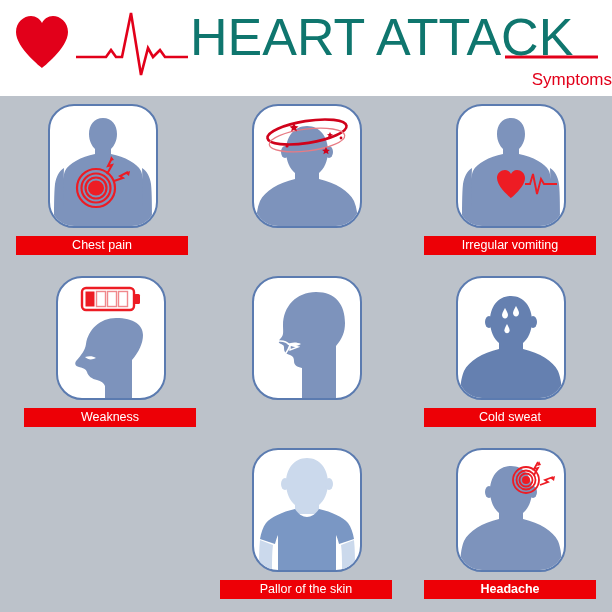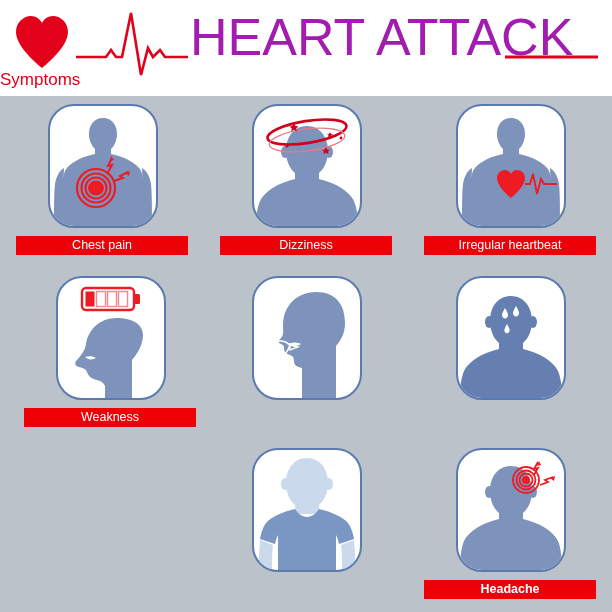--- a/index.html
+++ b/index.html
@@ -17,27 +17,27 @@
     position:absolute;left:0;top:0;width:612px;height:96px;
     background:#ffffff;
   }
   .header-svg{position:absolute;left:0;top:0;}
   .title{
     position:absolute;left:190px;top:11px;
     font-family:"Liberation Sans", sans-serif;
     font-size:52px;
     line-height:52px;
     letter-spacing:0px;
-    color:#a21caf;
+    color:#0f766e;
     font-weight:400;
     white-space:nowrap;
   }
   .subtitle{
     position:absolute;left:0;top:70px;width:612px;
-    text-align:left;
+    text-align:right;
     font-size:17px;
     color:#e2001a;
     font-family:"Liberation Sans", sans-serif;
   }
 
   
   .grid{position:absolute;left:0;top:96px;width:612px;height:516px;}
   .cell{position:absolute;width:204px;height:172px;padding-left:46px;}
   .card{
     position:absolute;left:48px;top:8px;
@@ -123,36 +123,35 @@
           <ellipse cx="53" cy="26" rx="40" ry="11" fill="none" stroke="#d0021b" stroke-width="2.6" transform="rotate(-9 53 26)"></ellipse>
           <ellipse cx="53" cy="34" rx="38" ry="11" fill="none" stroke="#e87b84" stroke-width="1.3" transform="rotate(-7 53 34)"></ellipse>
 
           <path d="M40,17 l1.5,3 l3,0.6 l-2.4,1.8 l0.8,3 l-2.9,-1.6 l-2.9,1.6 l0.8,-3 l-2.4,-1.8 l3,-0.6 z" fill="#d0021b"></path>
           <path d="M76,26 l1,2 l2,0.4 l-1.6,1.2 l0.5,2 l-1.9,-1 l-1.9,1 l0.5,-2 l-1.6,-1.2 l2,-0.4 z" fill="#d0021b"></path>
           <path d="M72,41 l1.3,2.6 l2.6,0.5 l-2,1.5 l0.7,2.6 l-2.6,-1.4 l-2.6,1.4 l0.7,-2.6 l-2,-1.5 l2.6,-0.5 z" fill="#d0021b"></path>
           <circle cx="33" cy="40" r="1.6" fill="#d0021b"></circle>
           <circle cx="87" cy="32" r="1.4" fill="#d0021b"></circle>
         </svg>
       </div>
-      <div class="label">Dizziness</div>
     </div>
 
     <div class="cell" style="left:408px;top:0px;">
       <div class="card">
         <svg width="106" height="120" viewBox="0 0 106 120">
           <path d="M53,12 c-9,0 -14,7 -14,16 c0,7 3,12 6,15 l0,5 c-14,3 -26,9 -30,17 c-3,7 -4,25 -4,55 l84,0 c0,-30 -1,-48 -4,-55 c-4,-8 -16,-14 -30,-17 l0,-5 c3,-3 6,-8 6,-15 c0,-9 -5,-16 -14,-16 z" fill="#7d93bc"></path>
           <path d="M14,62 c-5,3 -8,9 -9,16 c-1,9 -1,26 -1,42 l9,0 c0,-20 0,-38 1,-58 z" fill="#7d93bc"></path>
           <path d="M92,62 c5,3 8,9 9,16 c1,9 1,26 1,42 l-9,0 c0,-20 0,-38 -1,-58 z" fill="#7d93bc"></path>
 
           <path d="M53,92 C53,92 39,81 39,72 C39,67 43,64 47,64 C50,64 52,66 53,68 C54,66 56,64 59,64 C63,64 67,67 67,72 C67,81 53,92 53,92 Z" fill="#ed1c24"></path>
 
           <polyline points="67,78 72,78 75,68 79,88 83,73 86,78 99,78" fill="none" stroke="#ed1c24" stroke-width="1.9"></polyline>
         </svg>
       </div>
-      <div class="label">Irregular heartbeat</div>
+      <div class="label">Irregular vomiting</div>
     </div>
 
     <div class="cell" style="left:8px;top:172px;">
       <div class="card">
         <svg width="106" height="120" viewBox="0 0 106 120">
 
           <rect x="24" y="10" width="52" height="22" rx="4" fill="none" stroke="#ed1c24" stroke-width="2.4"></rect>
           <rect x="76" y="16" width="6" height="10" rx="1.5" fill="#ed1c24"></rect>
           <rect x="27.5" y="13.5" width="9" height="15" fill="#ed1c24"></rect>
           <rect x="38.5" y="13.5" width="9" height="15" fill="none" stroke="#f0888c" stroke-width="1.4"></rect>
@@ -192,37 +191,39 @@
             <path d="M47,30 c0,0 -3,5 -3,7 c0,2 1.4,3.4 3,3.4 c1.6,0 3,-1.4 3,-3.4 c0,-2 -3,-7 -3,-7 z"></path>
             <path d="M58,28 c0,0 -3,5 -3,7 c0,2 1.4,3.4 3,3.4 c1.6,0 3,-1.4 3,-3.4 c0,-2 -3,-7 -3,-7 z"></path>
             <path d="M49,46 c0,0 -2.6,4.5 -2.6,6.3 c0,1.8 1.2,3 2.6,3 c1.4,0 2.6,-1.2 2.6,-3 c0,-1.8 -2.6,-6.3 -2.6,-6.3 z"></path>
             <path d="M24,38 c0,0 -2.6,4.5 -2.6,6.3 c0,1.8 1.2,3 2.6,3 c1.4,0 2.6,-1.2 2.6,-3 c0,-1.8 -2.6,-6.3 -2.6,-6.3 z"></path>
             <path d="M21,53 c0,0 -2.6,4.5 -2.6,6.3 c0,1.8 1.2,3 2.6,3 c1.4,0 2.6,-1.2 2.6,-3 c0,-1.8 -2.6,-6.3 -2.6,-6.3 z"></path>
             <path d="M84,36 c0,0 -2.6,4.5 -2.6,6.3 c0,1.8 1.2,3 2.6,3 c1.4,0 2.6,-1.2 2.6,-3 c0,-1.8 -2.6,-6.3 -2.6,-6.3 z"></path>
             <path d="M87,52 c0,0 -2.6,4.5 -2.6,6.3 c0,1.8 1.2,3 2.6,3 c1.4,0 2.6,-1.2 2.6,-3 c0,-1.8 -2.6,-6.3 -2.6,-6.3 z"></path>
           </g>
         </svg>
       </div>
+      <div class="label">Cold sweat</div>
     </div>
 
 
     <div class="cell" style="left:204px;top:344px;">
       <div class="card">
         <svg width="106" height="120" viewBox="0 0 106 120">
 
           <path d="M53,8 c-13,0 -21,11 -21,25 c0,10 4,18 9,22 l0,9 l24,0 l0,-9 c5,-4 9,-12 9,-22 c0,-14 -8,-25 -21,-25 z" fill="#cbd9ec"></path>
           <ellipse cx="31" cy="34" rx="4" ry="6" fill="#cbd9ec"></ellipse>
           <ellipse cx="75" cy="34" rx="4" ry="6" fill="#cbd9ec"></ellipse>
 
           <path d="M41,59 c-13,3 -24,8 -29,14 c-3,4 -5,10 -6,16 l15,5 c1,-4 2,-7 3,-9 l0,35 l58,0 l0,-35 c1,2 2,5 3,9 l15,-5 c-1,-6 -3,-12 -6,-16 c-5,-6 -16,-11 -29,-14 c-3,5 -8,8 -12,8 c-4,0 -9,-3 -12,-8 z" fill="#7a97c4"></path>
 
           <path d="M6,90 c-1,9 -1,20 -1,30 l13,0 c0,-9 0,-18 1,-25 z" fill="#cbd9ec"></path>
           <path d="M100,90 c1,9 1,20 1,30 l-13,0 c0,-9 0,-18 -1,-25 z" fill="#cbd9ec"></path>
         </svg>
       </div>
+      <div class="label">Pallor of the skin</div>
     </div>
 
     <div class="cell" style="left:408px;top:344px;font-weight:bold;">
       <div class="card">
         <svg width="106" height="120" viewBox="0 0 106 120">
           <path d="M53,16 c-13,0 -21,11 -21,25 c0,10 4,18 9,22 l0,6 c-17,4 -30,12 -35,22 c-3,7 -4,18 -4,29 l102,0 c0,-11 -1,-22 -4,-29 c-5,-10 -18,-18 -35,-22 l0,-6 c5,-4 9,-12 9,-22 c0,-14 -8,-25 -21,-25 z" fill="#7d93bc"></path>
           <ellipse cx="31" cy="42" rx="4" ry="6" fill="#7d93bc"></ellipse>
           <ellipse cx="75" cy="42" rx="4" ry="6" fill="#7d93bc"></ellipse>
 
           <circle cx="68" cy="30" r="13" fill="none" stroke="#ed1c24" stroke-width="1.8"></circle>

